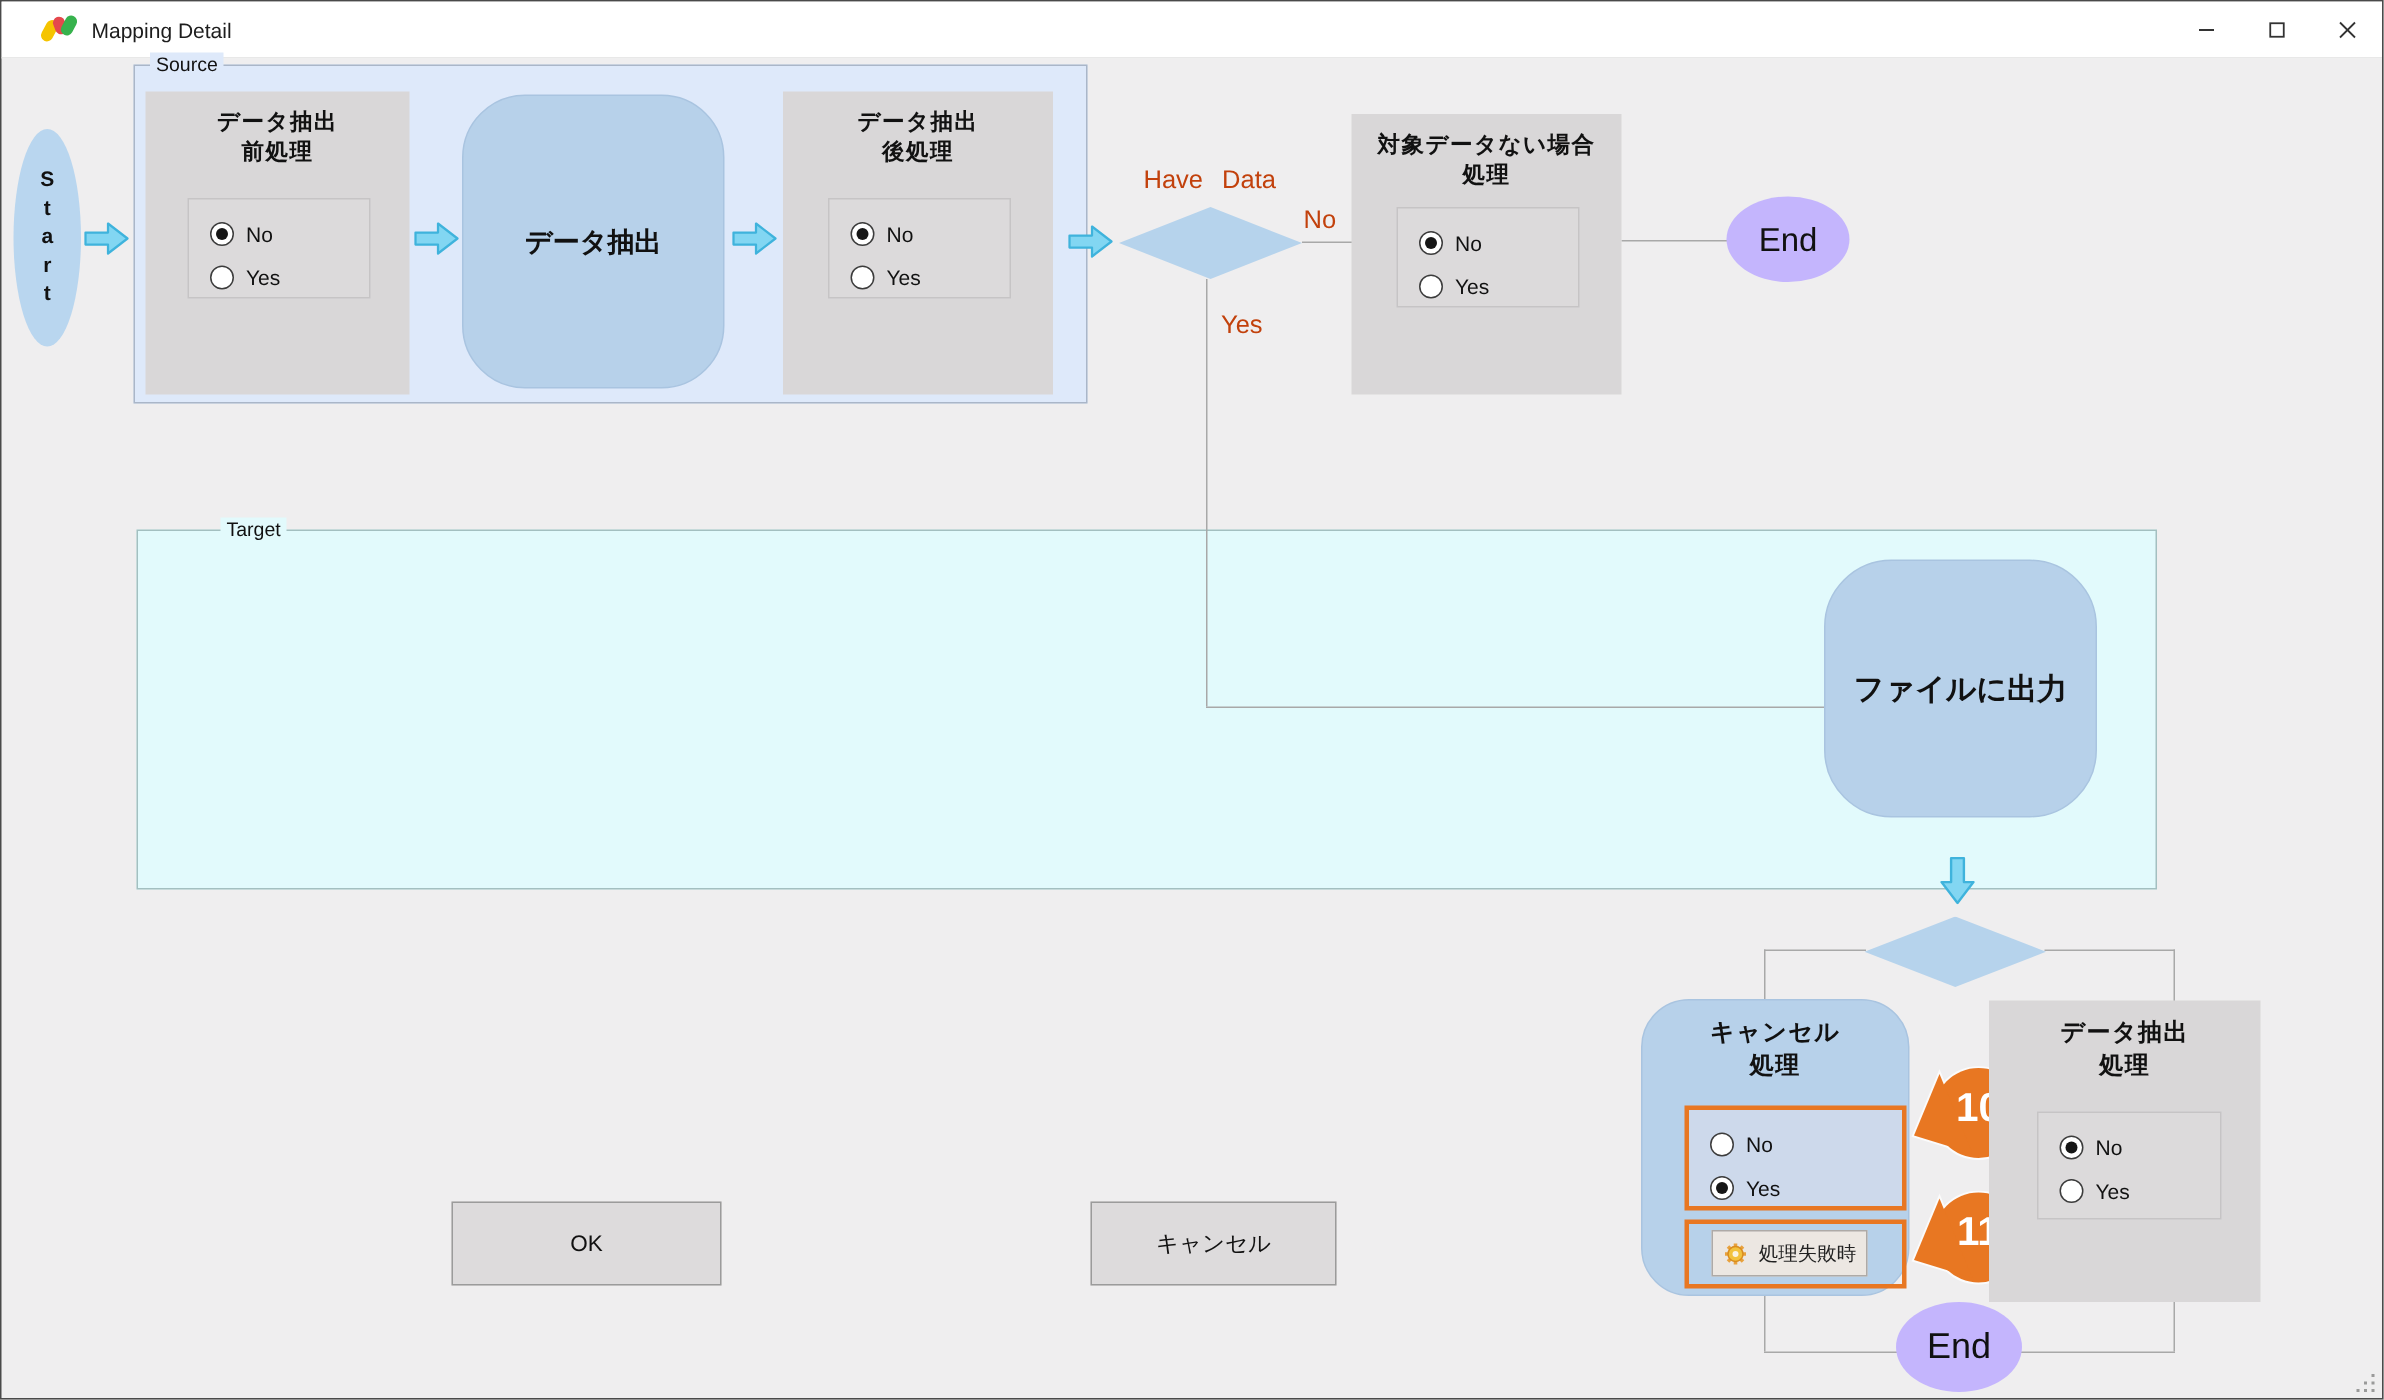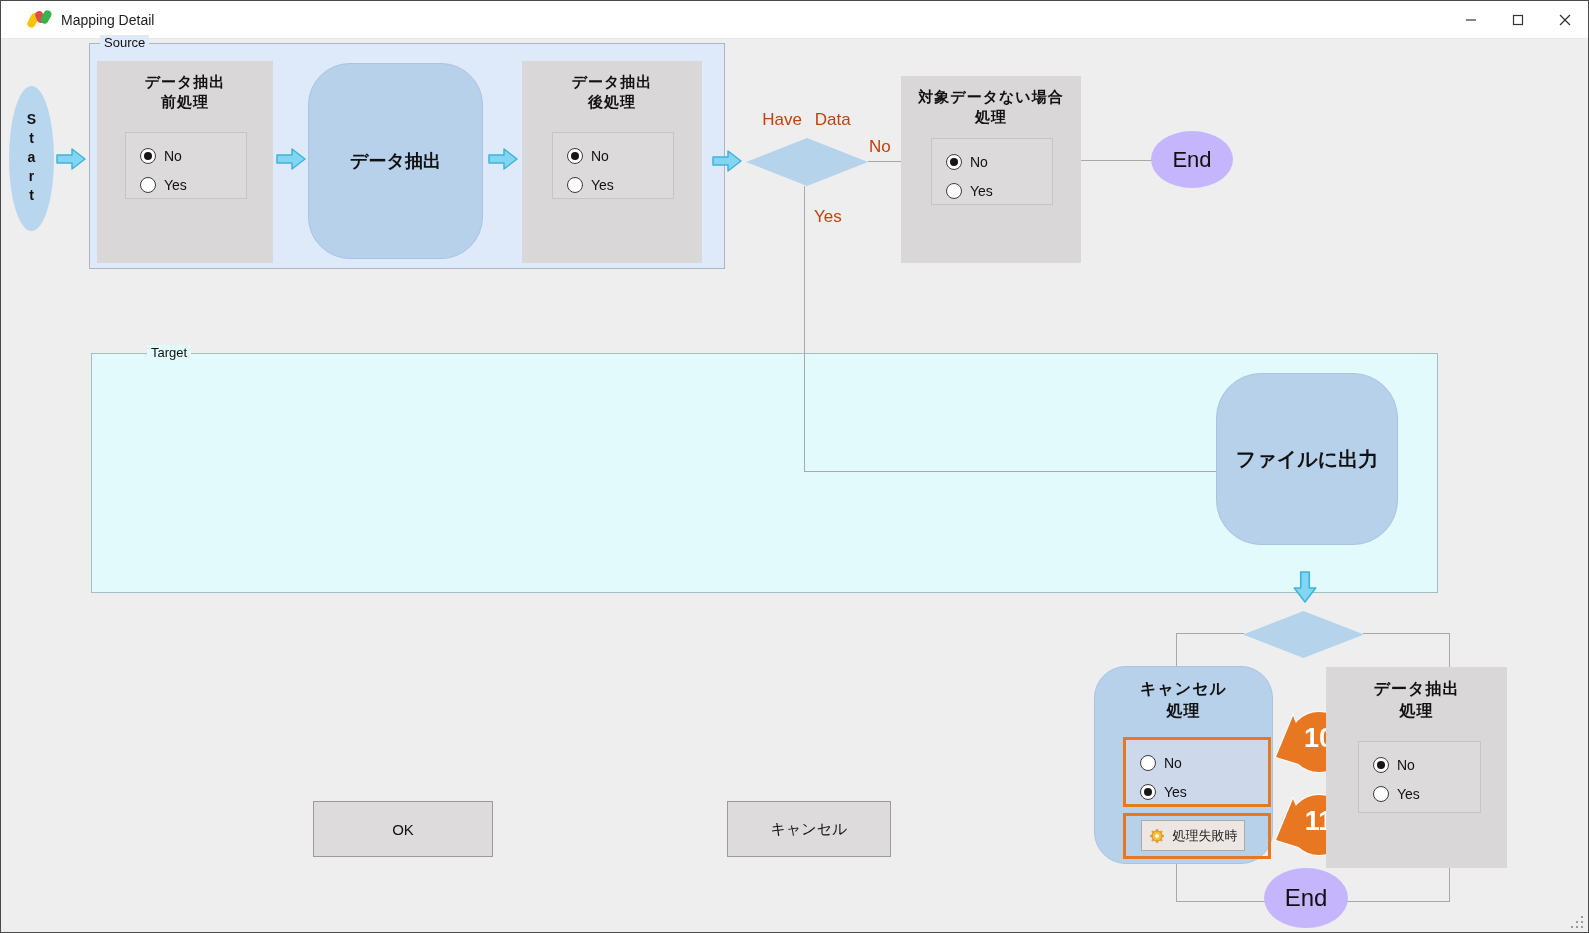--- a/index.html
+++ b/index.html
@@ -260,21 +260,21 @@
     <div class="radio-row">
         <span class="radio"></span>
         <span>Yes</span>
       </div>
   </div>
 
   <div class="ellipse" style="left:1263px; top:867px; width:84px; height:60px; font-size:24px;">
     <span>End</span>
   </div>
 
-  <button class="dlg-btn" style="left:312px; top:800px; width:180px; height:56px;">OK</button>
+  <button class="dlg-btn" style="left:300px; top:800px; width:180px; height:56px;">OK</button>
   <button class="dlg-btn" style="left:726px; top:800px; width:164px; height:56px;">キャンセル</button>
 
   <div class="grip">
     <i style="right:0; bottom:0;"></i>
       <i style="right:5px; bottom:0;"></i>
       <i style="right:10px; bottom:0;"></i>
     <i style="right:0; bottom:5px;"></i>
       <i style="right:5px; bottom:5px;"></i>
     <i style="right:0; bottom:10px;"></i>
   </div>

